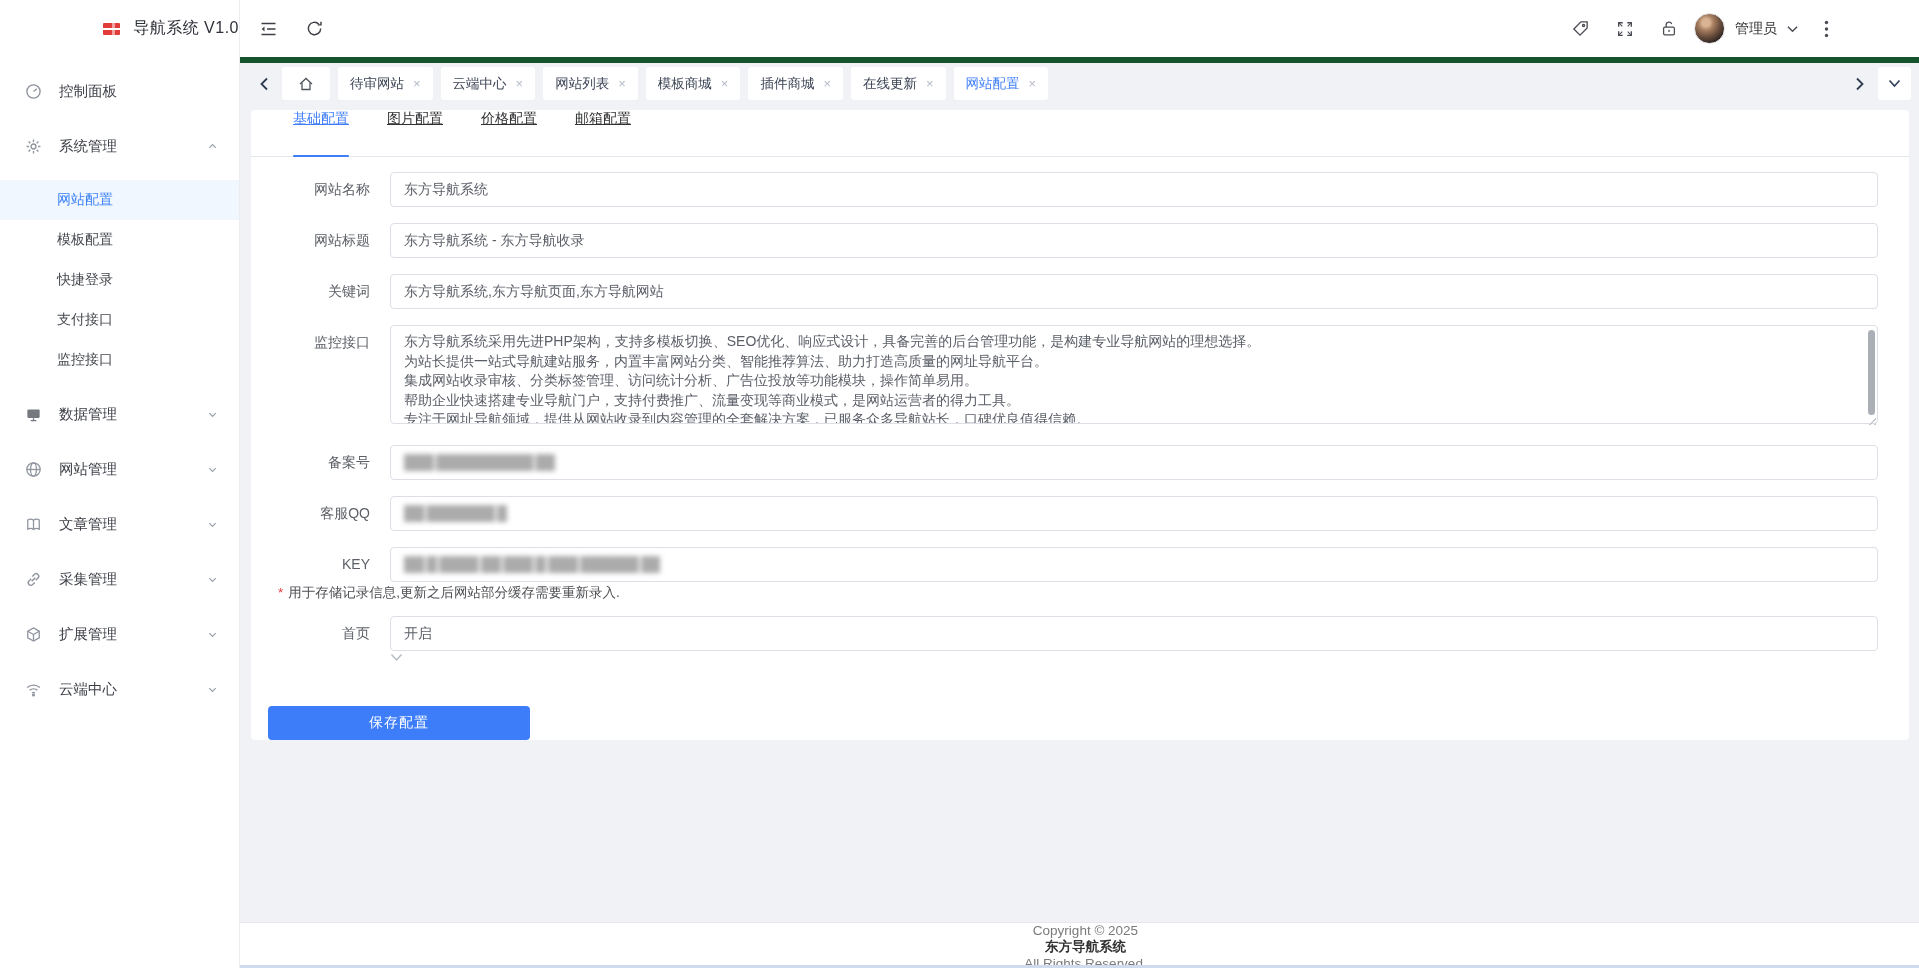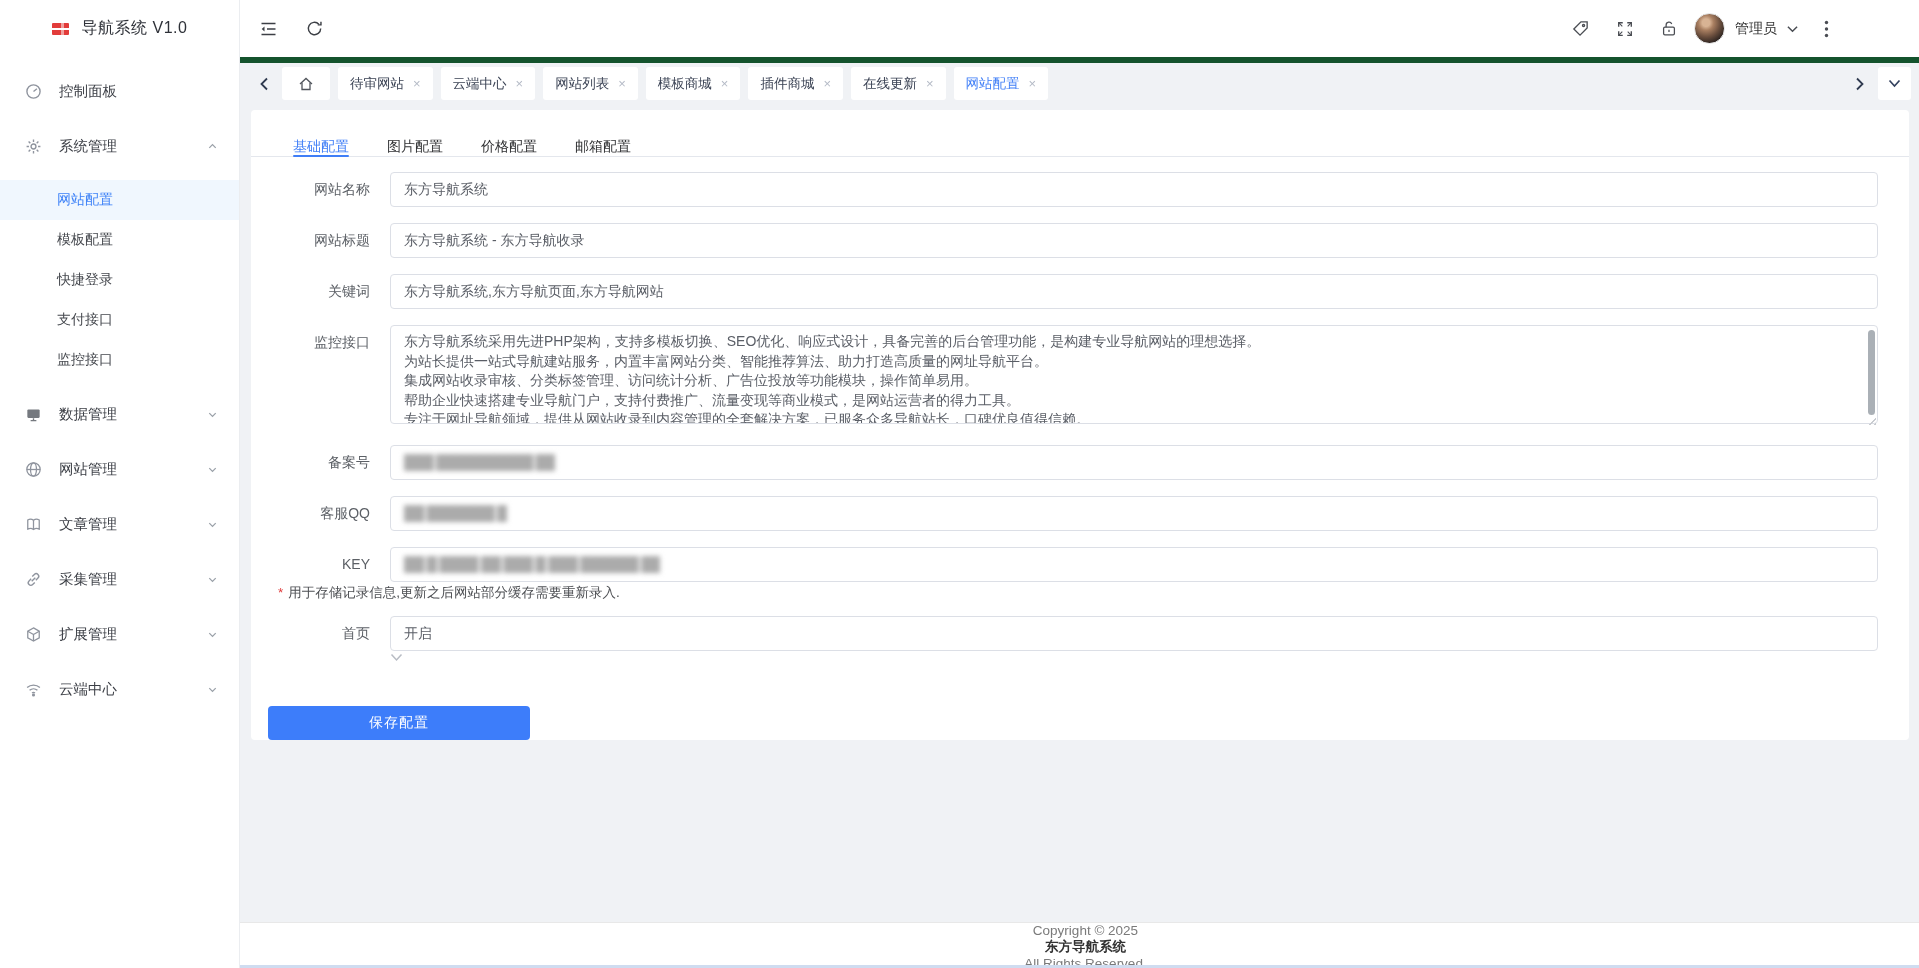--- a/index.html
+++ b/index.html
@@ -11,21 +11,21 @@
     color:#303133; font-size:14px;
   }
   svg { display:block; }
 
   
   .sidebar {
     position:absolute; left:0; top:0; width:240px; height:968px;
     background:#fff; border-right:1px solid #ebedf0; z-index:5;
   }
   .logo {
-    height:57px; display:flex; align-items:center; justify-content:center; gap:13px;
+    height:57px; display:flex; align-items:center; justify-content:flex-end; gap:13px;
   }
   .logo-flag {
     width:17px; height:12px; border-radius:1px;
     background:
       linear-gradient(90deg,#e23c3a 0 55%, #f0a09e 55% 70%, #e23c3a 70% 100%);
     position:relative;
   }
   .logo-flag::after {
     content:""; position:absolute; left:0; top:5px; width:100%; height:2.5px; background:#fff;
   }
@@ -89,22 +89,22 @@
   
   .main-card {
     position:absolute; left:251px; top:110px; right:10px; height:630px;
     background:#fff; border-radius:4px;
   }
   .ctabs {
     height:47px; border-bottom:1px solid #e4e7ed;
     display:flex; align-items:stretch; padding-left:42px; gap:38px;
   }
   .ctab {
-    position:relative; display:flex; align-items:flex-end; cursor:pointer;
-    font-size:14px; color:#303133;
+    position:relative; display:flex; align-items:flex-start; cursor:pointer;
+    font-size:14px; color:#303133;text-decoration:underline;
   }
   .ctab.active { color:#3f7ef7; }
   .ctab.active::after {
     content:""; position:absolute; left:0; right:0; bottom:-1px; height:2px;
     background:#3f7ef7; border-radius:1px;
   }
   .form { padding-top:15px; }
   .frow { display:flex; margin-bottom:16px; }
   .flabel {
     width:119px; flex:0 0 119px; text-align:right; margin-right:20px;

